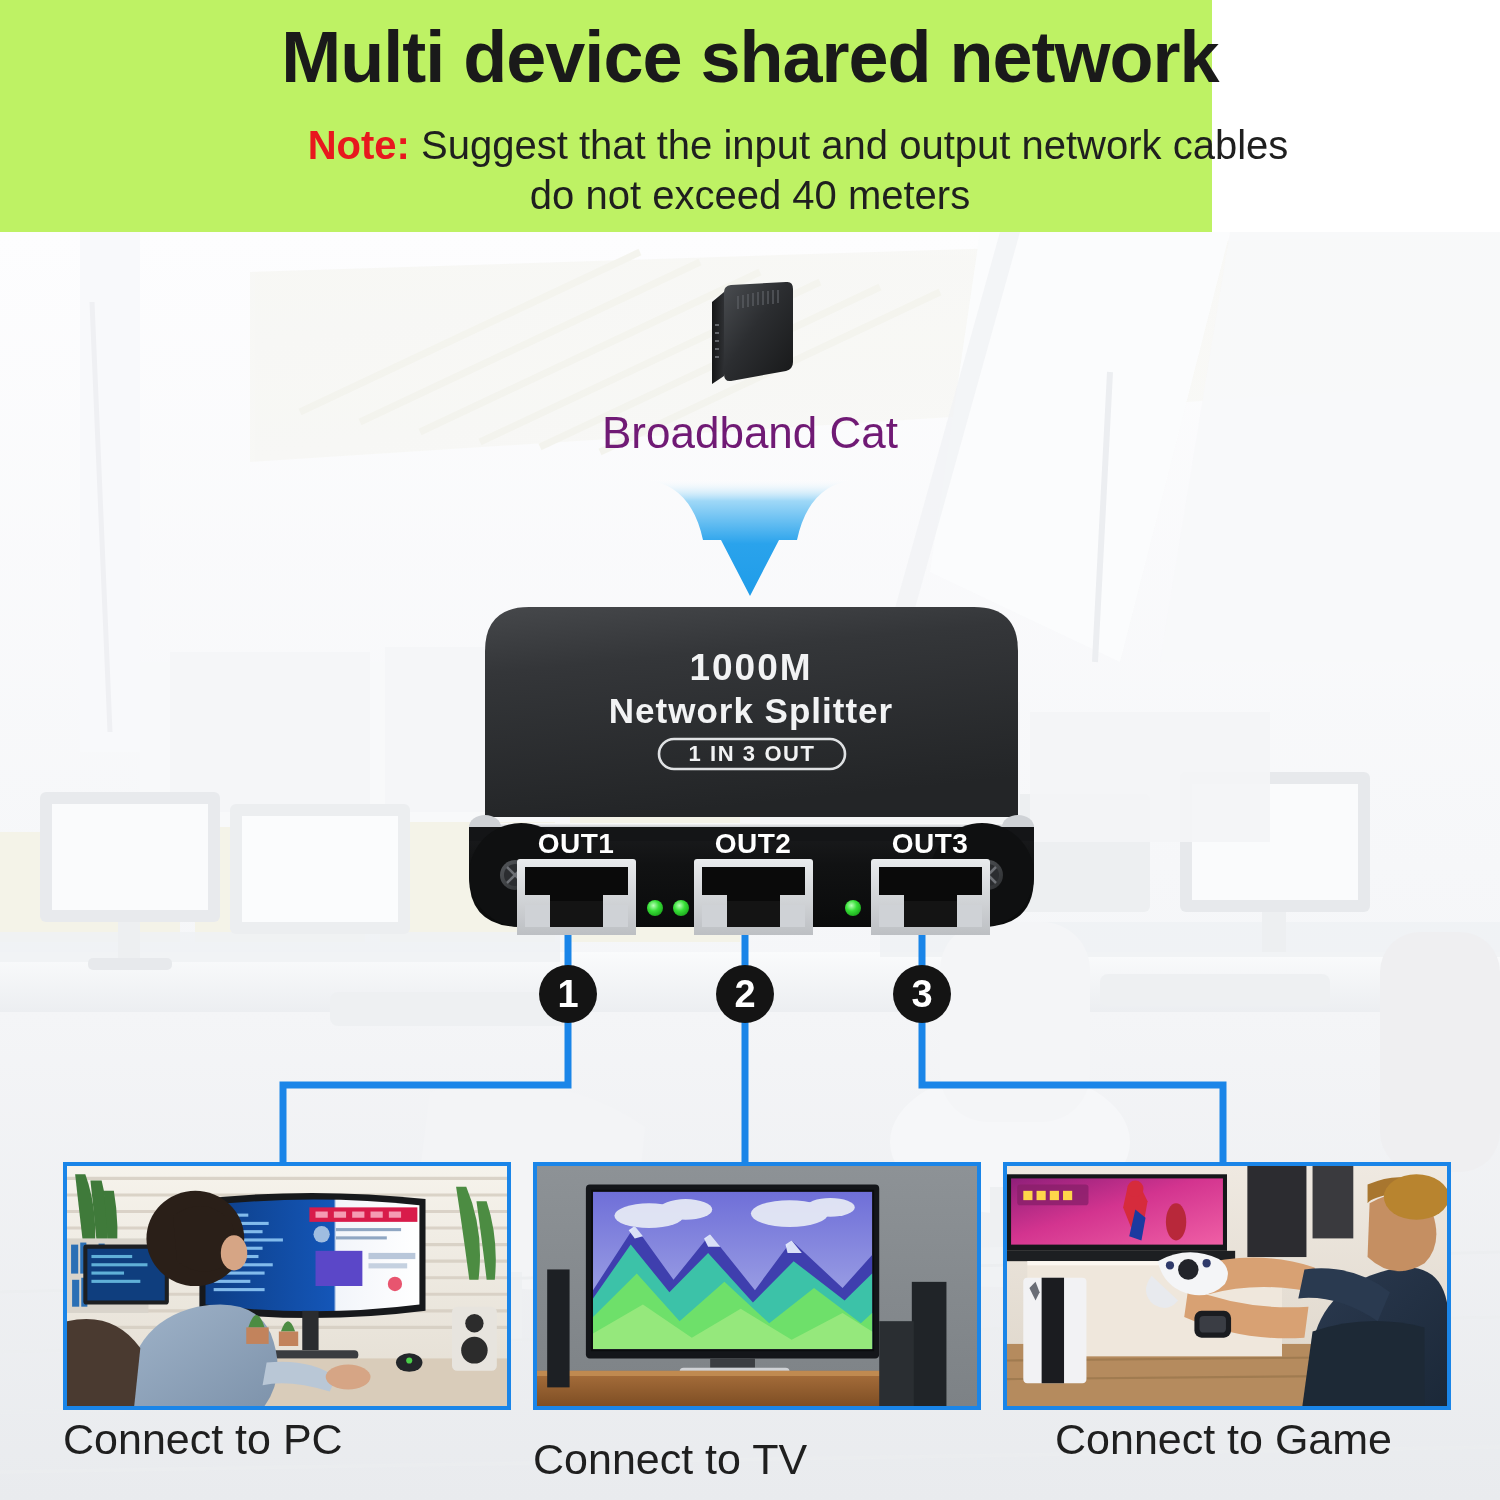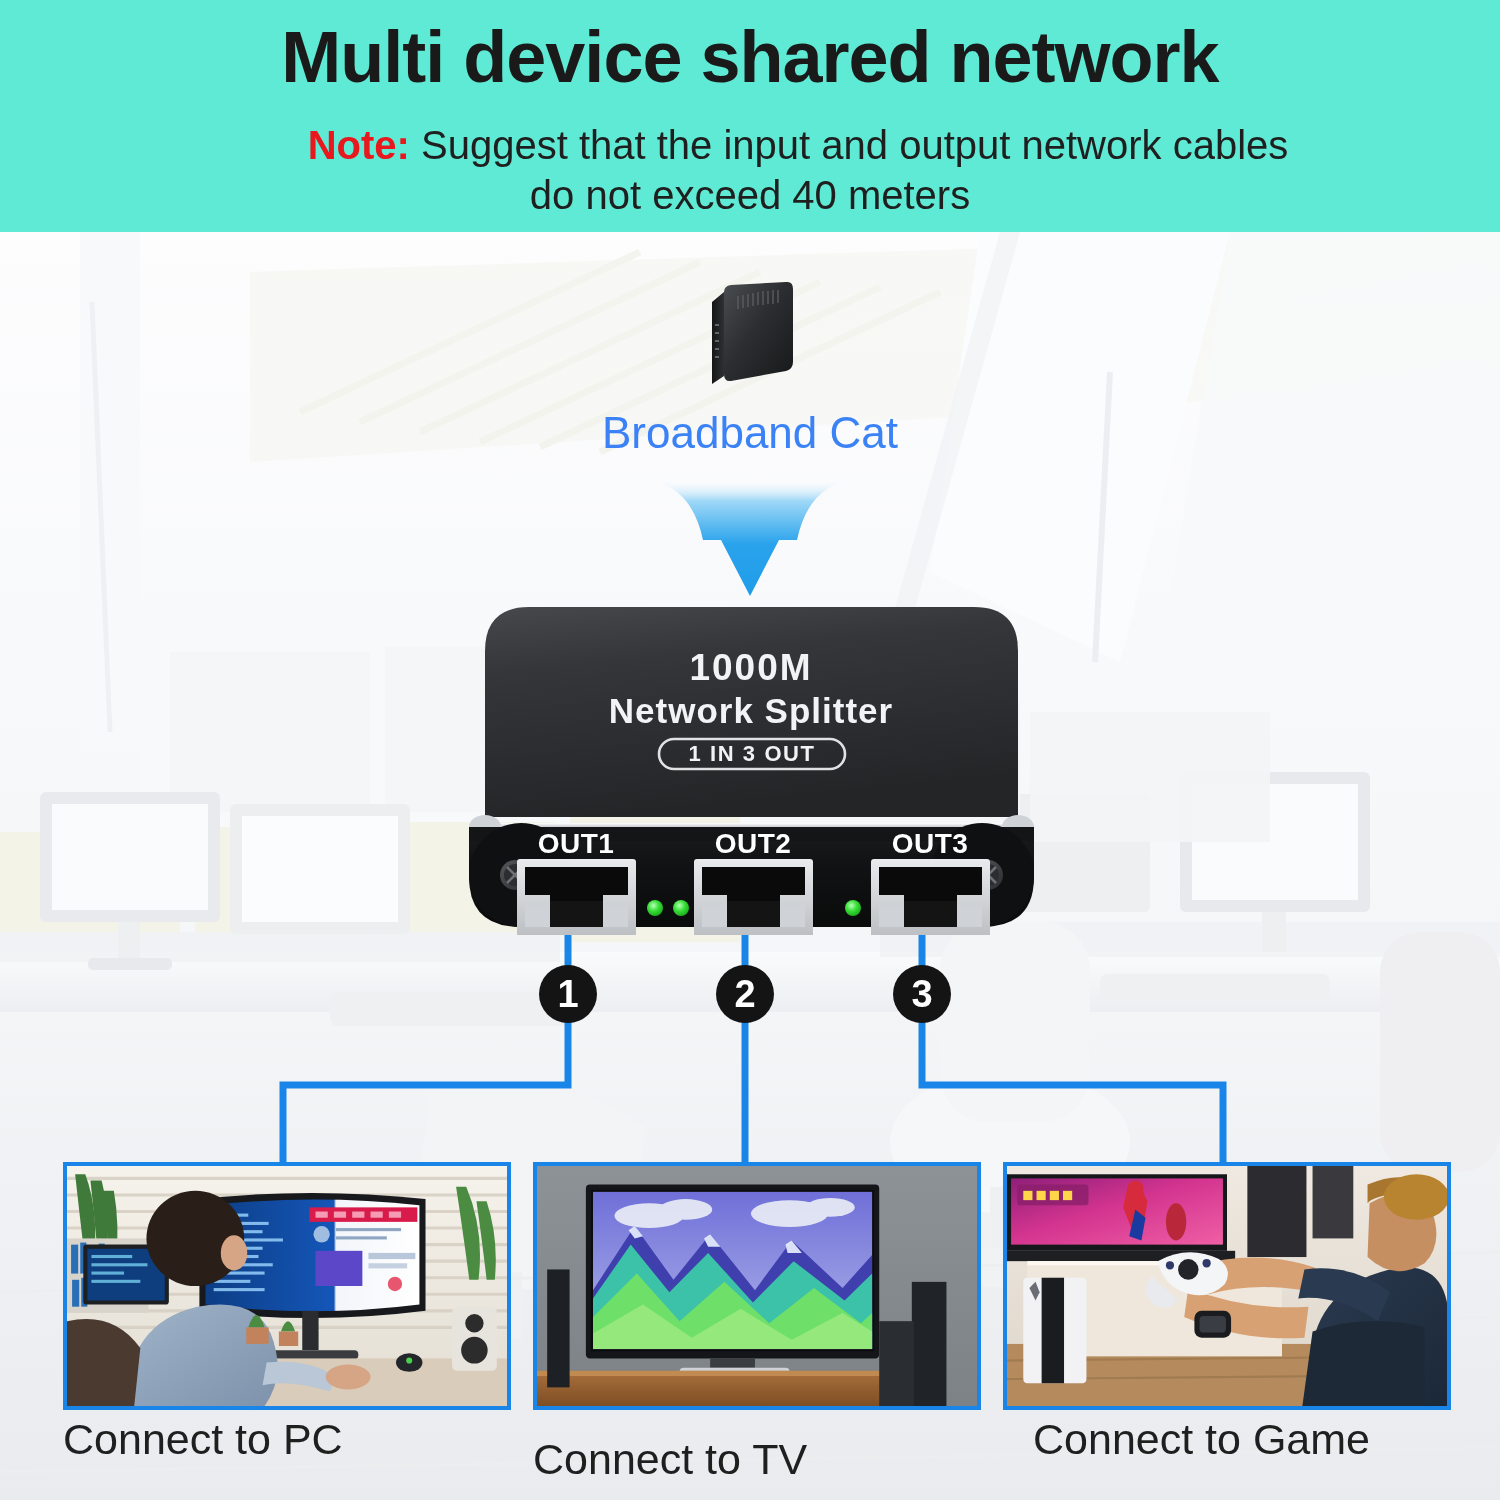--- a/index.html
+++ b/index.html
@@ -5,21 +5,21 @@
   html,body{margin:0;padding:0;}
   body{
     width:1500px;height:1500px;
     background:#ffffff;
     font-family:"Liberation Sans", sans-serif;
     overflow:hidden;
   }
   .page{position:relative;width:1500px;height:1500px;overflow:hidden;background:#fff;}
 
   
-  .header{position:absolute;left:0;top:0;width:1500px;height:232px;background:#5eead4;z-index:40;}
+  .header{position:absolute;left:0;top:0;width:1212px;height:232px;background:#bef264;z-index:40;}
   .title{
     position:absolute;left:0;top:20px;width:1500px;text-align:center;
     font-size:72px;font-weight:bold;color:#1a1a1a;letter-spacing:-1px;
     font-family:"Liberation Sans", sans-serif;line-height:1.05;
   }
   .note-line1{
     position:absolute;left:0;top:120px;width:1500px;text-align:center;
     font-size:40px;color:#1f1f1f;line-height:1.25;margin-left:48px;
   }
   .note-line2{
@@ -30,21 +30,21 @@
 
   
   .bgphoto{position:absolute;left:0;top:232px;width:1500px;height:1268px;overflow:hidden;
     background:linear-gradient(175deg,#fbfcfd 0%,#f2f4f6 38%,#eef0f3 60%,#f6f7f8 100%);}
   .bg-svg{position:absolute;left:0;top:0;width:1500px;height:1268px;}
 
   
   .modem{position:absolute;left:700px;top:280px;width:100px;height:110px;z-index:18;}
   .modem-label{
     position:absolute;left:450px;top:408px;width:600px;text-align:center;
-    font-size:44px;color:#3b82f6;z-index:18;
+    font-size:44px;color:#701a75;z-index:18;
   }
 
   
   .in-arrow{position:absolute;left:645px;top:478px;width:210px;height:122px;z-index:18;}
   .in-text{
     position:absolute;left:645px;top:495px;width:210px;text-align:center;
     font-size:42px;font-weight:600;color:#fff;z-index:19;
     text-shadow:0 1px 2px rgba(0,0,0,.18);
   }
 
@@ -70,21 +70,21 @@
   #panel1{left:63px;top:1162px;width:440px;height:240px;}
   #panel2{left:533px;top:1162px;width:440px;height:240px;}
   #panel3{left:1003px;top:1162px;width:440px;height:240px;}
   .panel svg{display:block;width:100%;height:100%;}
   .caption{
     position:absolute;top:1415px;width:440px;text-align:left;
     font-size:43px;color:#1f1f1f;z-index:22;
   }
   #cap1{left:63px;}
   #cap2{left:533px;margin-top:20px;}
-  #cap3{left:1033px;}
+  #cap3{left:1055px;}
 </style>
 </head>
 <body>
 
 <div class="page">
 
   <div class="header">
     <div class="title">Multi device shared network</div>
     <div class="note-line1"><span class="note-red">Note:</span><span> Suggest that the input and output network cables</span></div>
     <div class="note-line2">do not exceed 40 meters</div>

